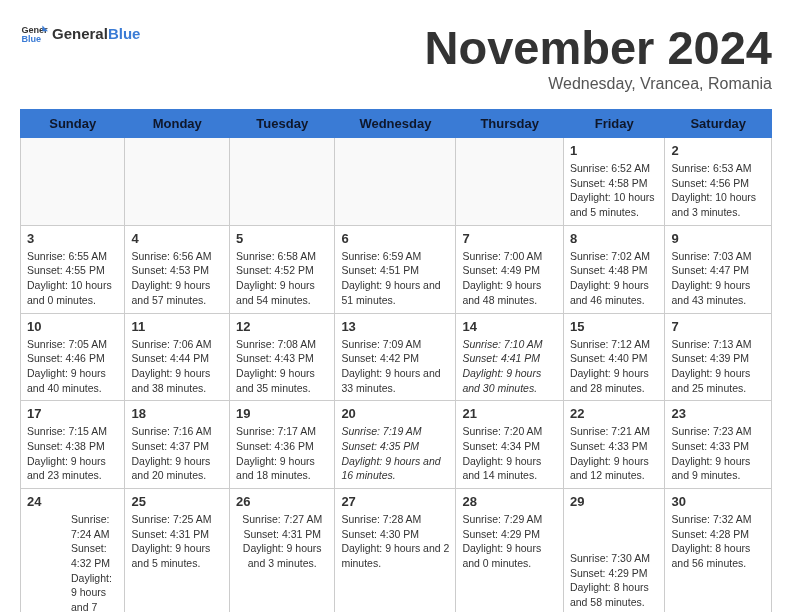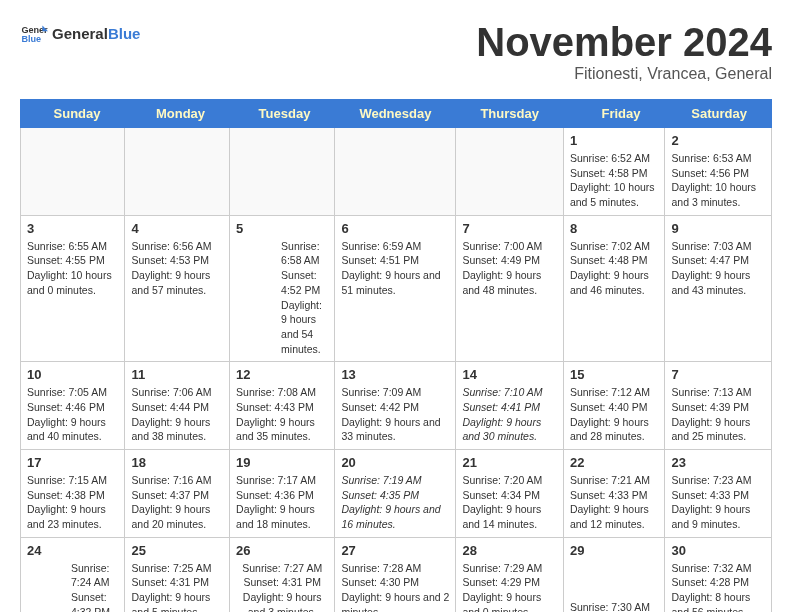--- a/index.html
+++ b/index.html
@@ -22,37 +22,37 @@
       gap: 4px;
     }
     .logo-icon {
       width: 28px;
       height: 28px;
     }
     .title-area {
       text-align: right;
     }
     .month-title {
-      font-size: 40px;
+      font-size: 47px;
       font-weight: bold;
       color: #333;
     }
     .location-title {
       font-size: 16px;
       color: #555;
     }
     .calendar {
       width: 100%;
       border-collapse: collapse;
       font-size: 11px;
     }
     .calendar th {
       background-color: #3a7bd5;
-      color: #fef9c3;
-      text-align: right;
+      color: #0f172a;
+      text-align: center;
       padding: 6px 24px;
       font-size: 13px;
       font-weight: bold;
       border: 1px solid #3a7bd5;
     }
     .calendar td {
       vertical-align: top;
       padding: 5px 6px;
       border: 1px solid #ccc;
       width: calc(100% / 7);
@@ -89,21 +89,21 @@
       <polygon points="32,8 40,16 32,16" fill="#3a7bd5"></polygon>
     </svg>
     <div>
       <div style="font-size:15px; font-weight:bold; color:#333; line-height:1.2;">
         <span style="color:#333;">General</span><span style="color:#3a7bd5;">Blue</span>
       </div>
     </div>
   </div>
   <div class="title-area">
     <div class="month-title">November 2024</div>
-    <div class="location-title">Fitionesti, Vrancea, General</div>
+    <div class="location-title">Wednesday, Vrancea, Romania</div>
   </div>
 </div>
 
 <table class="calendar">
   <thead>
     <tr>
     <th>Sunday</th>
         <th>Monday</th>
         <th>Tuesday</th>
         <th>Wednesday</th>
@@ -140,21 +140,21 @@
 Daylight: 10 hours and 0 minutes.</div>
         </td>
         <td>
           <span class="day-number">4</span>
           <div class="day-info" style="white-space: pre-line;">Sunrise: 6:56 AM
 Sunset: 4:53 PM
 Daylight: 9 hours and 57 minutes.</div>
         </td>
         <td>
           <span class="day-number">5</span>
-          <div class="day-info" style="white-space: pre-line; margin-left: 45px;">Sunrise: 6:58 AM
+          <div class="day-info" style="white-space: pre-line;">Sunrise: 6:58 AM
 Sunset: 4:52 PM
 Daylight: 9 hours and 54 minutes.</div>
         </td>
         <td>
           <span class="day-number">6</span>
           <div class="day-info" style="white-space: pre-line;">Sunrise: 6:59 AM
 Sunset: 4:51 PM
 Daylight: 9 hours and 51 minutes.</div>
         </td>
         <td>

